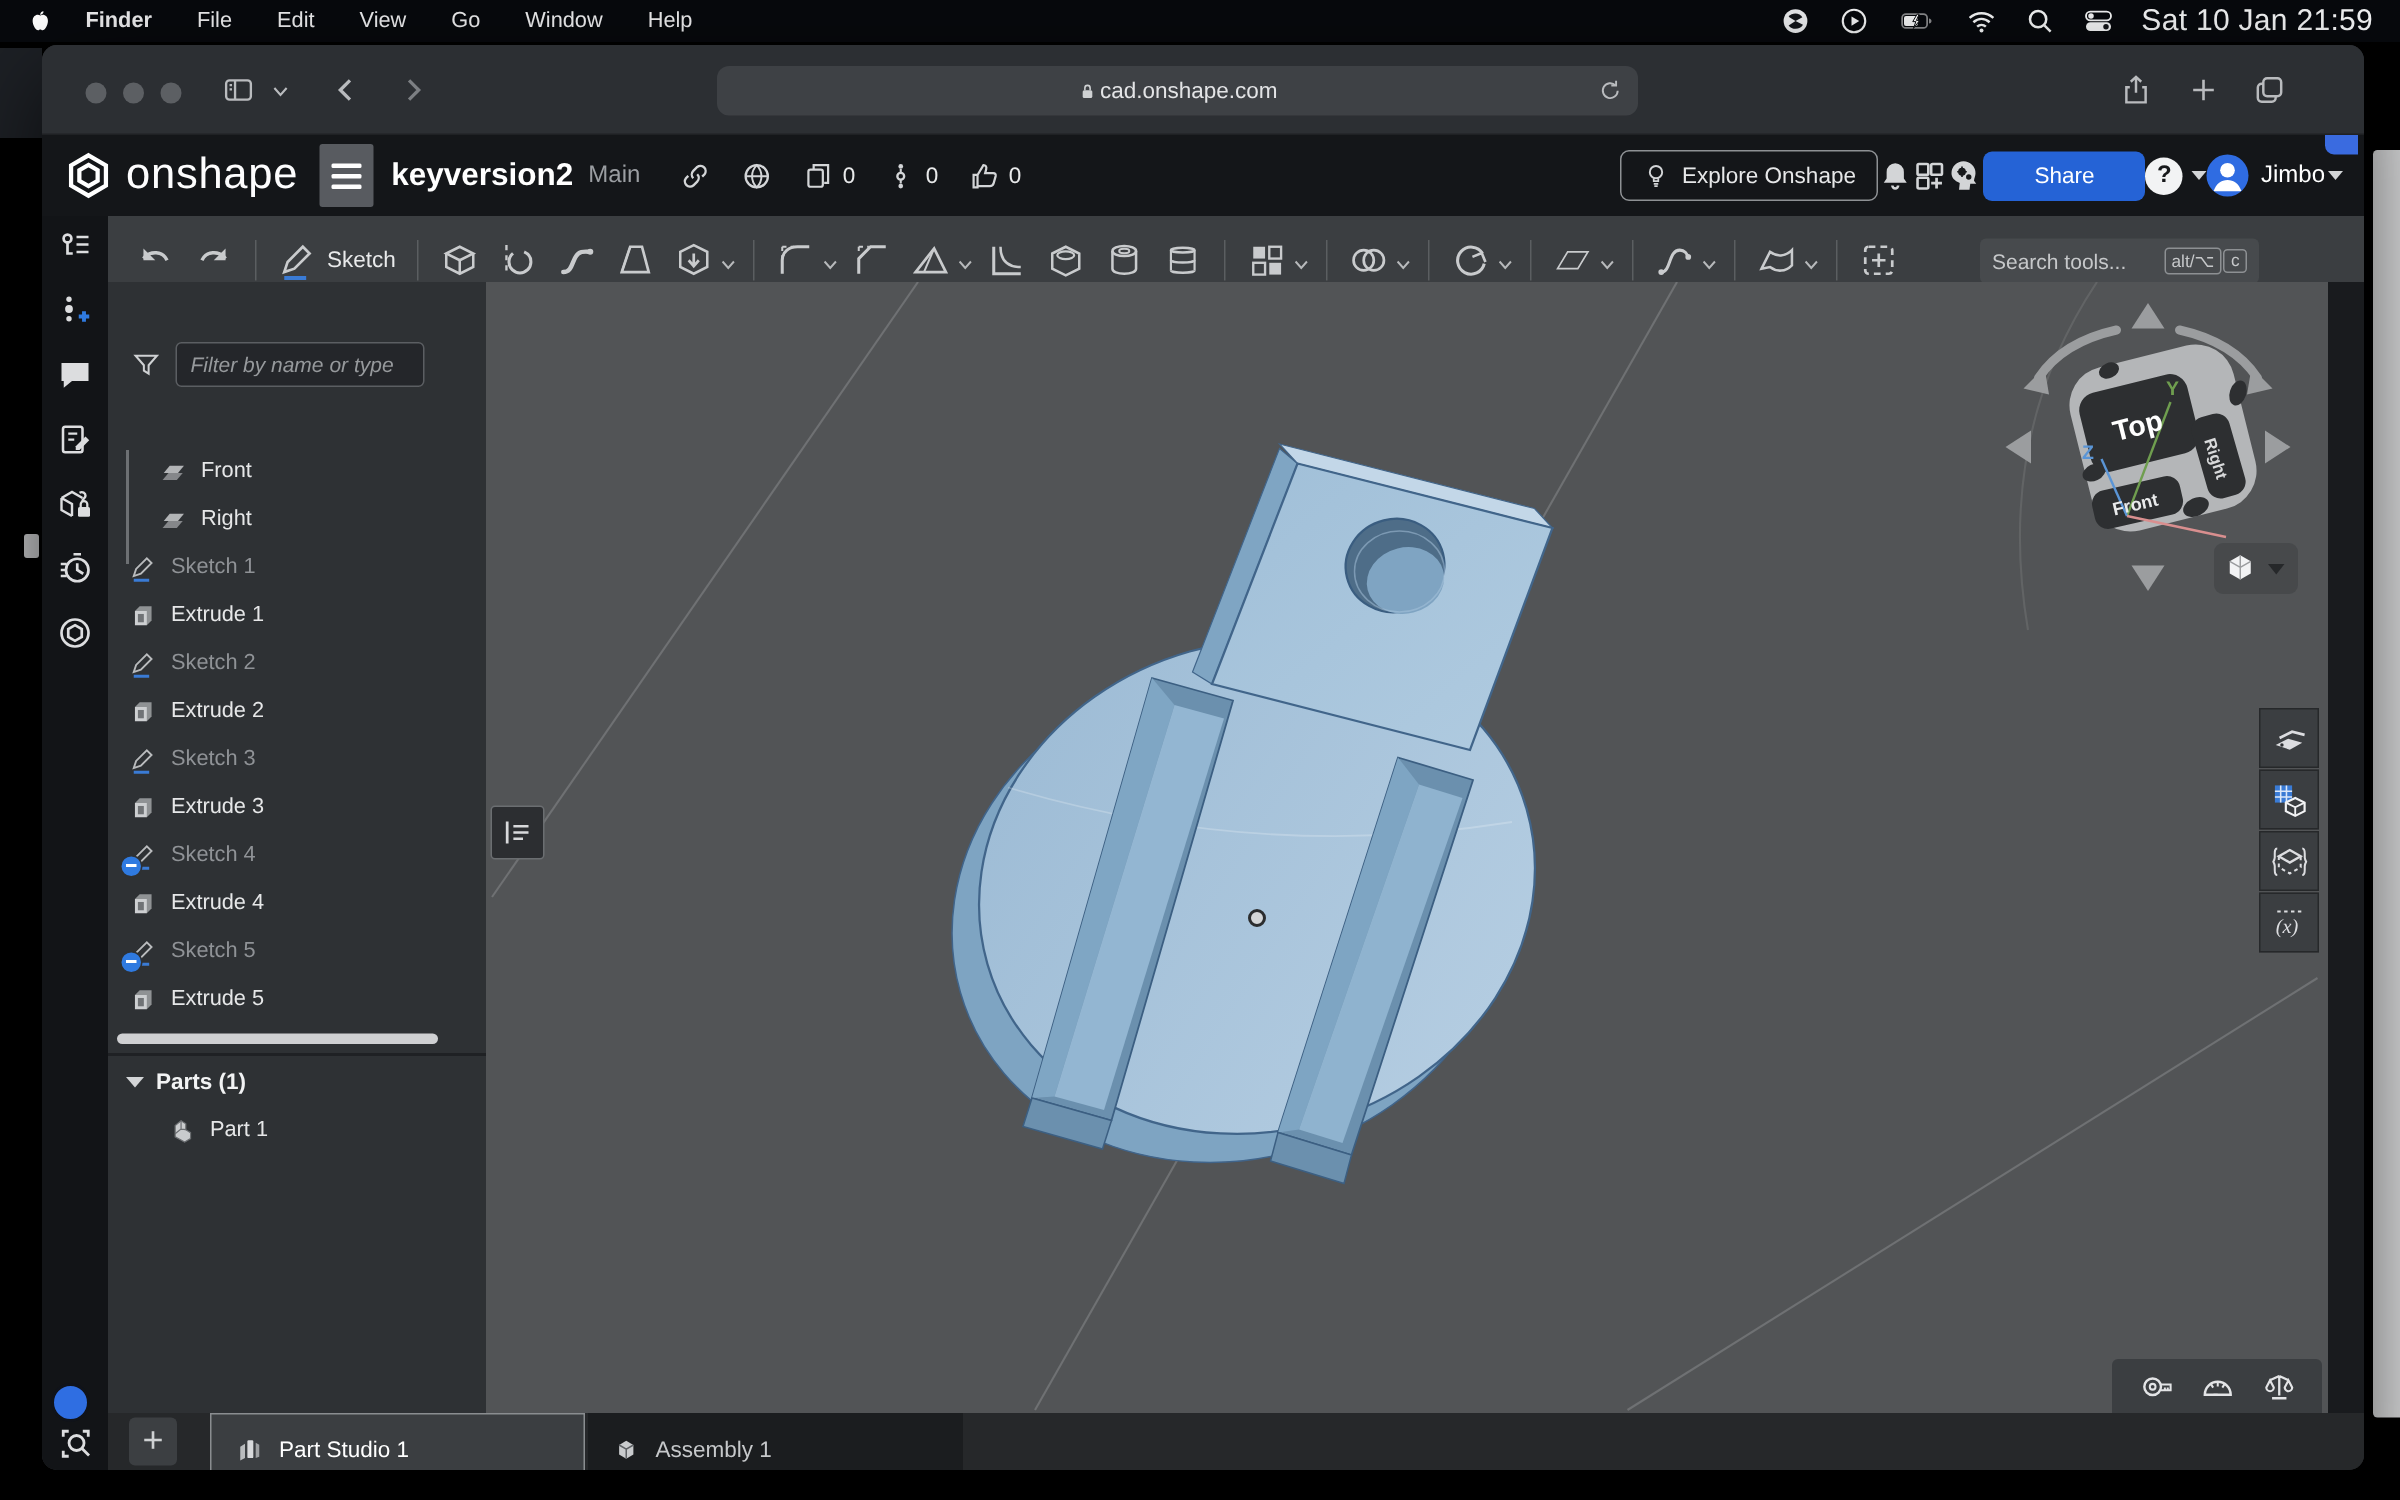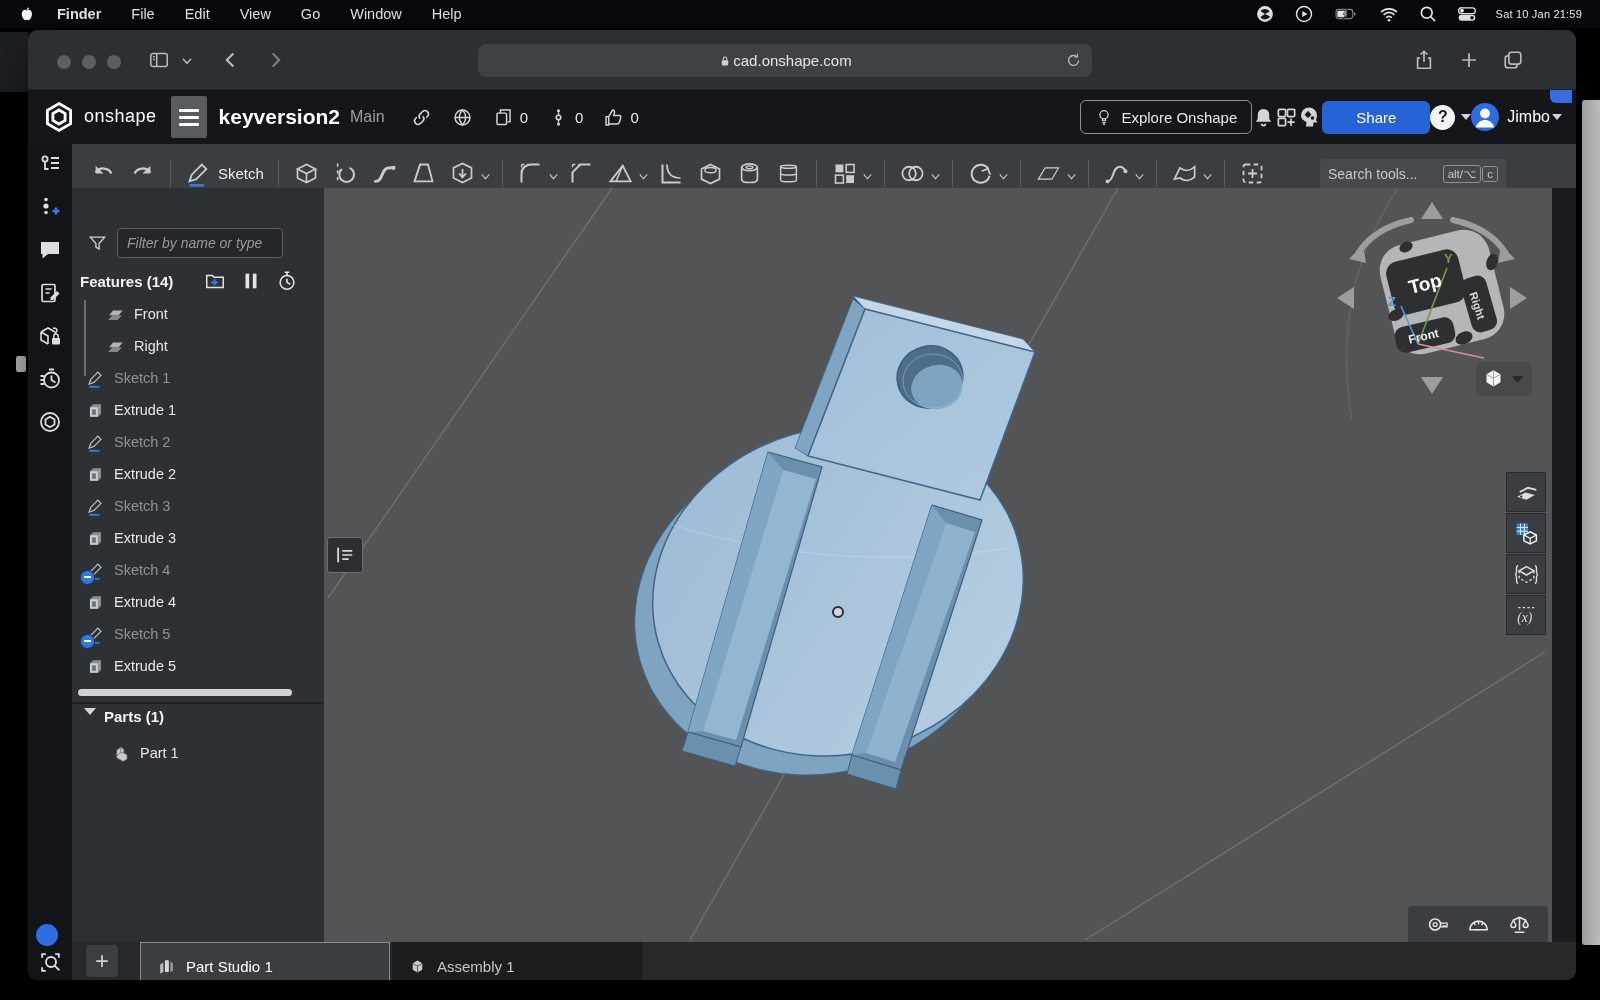--- a/index.html
+++ b/index.html
@@ -5,39 +5,39 @@
   html,body{margin:0;padding:0}
   body{width:1600px;height:1000px;background:#000;font-family:"Liberation Sans",sans-serif;position:relative;overflow:hidden;-webkit-font-smoothing:antialiased}
   svg.ic{display:block}
   
   .menubar{position:absolute;left:0;top:0;width:1600px;height:28px;background:#07090d;display:flex;align-items:center;padding:0 18px;box-sizing:border-box}
   .apple{width:17px;height:17px;margin-right:22px;flex:0 0 auto}
   .menu-item{color:#ececee;font-size:14.5px;margin-right:30px;white-space:nowrap}
   .menu-item.bold{font-weight:700}
   .mb-right{margin-left:auto;display:flex;align-items:center;gap:19px}
   .stico{width:20px;height:20px}
-  .clock{color:#f2f3f4;font-size:11px;font-weight:500;letter-spacing:.2px}
+  .clock{color:#f2f3f4;font-size:20px;font-weight:500;letter-spacing:.2px}
   
   .bg-edge{position:absolute;left:0;top:32px;width:28px;height:60px;background:#1d2025}
   .bg-strip{position:absolute;left:1582px;top:100px;width:18px;height:845px;background:#d7d8d9;border-radius:3px 0 0 3px}
   .bg-speck{position:absolute;left:16px;top:356px;width:10px;height:16px;background:#c9cacc;border-radius:2px}
   
   .window{position:absolute;left:28px;top:30px;width:1548px;height:950px;background:#2c2f33;border-radius:10px;overflow:hidden;box-shadow:0 22px 60px rgba(0,0,0,.65)}
   .btoolbar{position:absolute;left:0;top:0;width:100%;height:60px;background:#2c2f33;border-bottom:1px solid #1f2124;box-sizing:border-box}
   .tl{position:absolute;top:25px;width:14px;height:14px;border-radius:50%;background:#5c5f63}
   .bic{position:absolute;top:19px;width:22px;height:22px;color:#b9bbbe}
   .bic.dim{color:#7c7f83}
   .flipx{transform:scaleX(-1)}
   .addressbar{position:absolute;left:450px;top:14px;width:614px;height:33px;background:#3e4145;border-radius:8px;display:flex;align-items:center;justify-content:center;gap:1px;color:#e3e4e6;font-size:15px}
   .addr-lock{width:14px;height:14px;color:#cfd1d3}
   .addr-reload{position:absolute;right:10px;top:8px;width:17px;height:17px;color:#b9bbbe}
   
   .os-header{position:absolute;left:0;top:60px;width:100%;height:54px;background:#141619;display:flex;align-items:center;box-sizing:border-box;padding:0 14px}
   .os-logo{width:34px;height:34px;color:#fff;flex:0 0 auto}
-  .wordmark{color:#fdfdfe;font-size:18px;letter-spacing:.5px;margin:0 14px 2px 8px}
+  .wordmark{color:#fdfdfe;font-size:29px;letter-spacing:.5px;margin:0 14px 2px 8px}
   .hamb{width:36px;height:42px;background:#585b60;border-radius:2px;display:flex;flex-direction:column;justify-content:center;gap:4px;align-items:center;flex:0 0 auto}
   .hamb i{display:block;width:20px;height:3px;background:#fff;border-radius:1px}
   .docname{color:#fff;font-size:21px;font-weight:700;margin:0 10px 0 12px;white-space:nowrap}
   .branch{color:#9b9ea2;font-size:16px;margin-right:26px}
   .hic{width:21px;height:21px;color:#d3d5d7}
   .hgrp{display:flex;align-items:center;gap:6px;margin-right:20px;color:#e8e9ea;font-size:15px}
   .hdr-right{margin-left:auto;display:flex;align-items:center;}
   .explore{display:flex;align-items:center;gap:8px;border:1px solid #8e9194;border-radius:6px;height:32px;padding:0 14px;color:#e6e7e8;font-size:15px;white-space:nowrap}
   .sharebtn{background:#2563d6;color:#fff;font-size:15px;border-radius:6px;height:33px;display:flex;align-items:center;padding:0 34px}
   .helpq{width:25px;height:25px;border-radius:50%;background:#f2f3f4;color:#17191b;font-weight:700;font-size:16px;display:flex;align-items:center;justify-content:center}
@@ -74,21 +74,21 @@
   .frow.plane{padding-left:34px}
   .fic{position:relative;width:19px;height:19px;flex:0 0 auto;color:#b9bbbd}
   .flab{font-size:14.5px;color:#e6e7e8;white-space:nowrap}
   .frow.sketch .flab{color:#8f9296}
   .hbadge{position:absolute;left:-6px;bottom:-5px;width:13px;height:13px;border-radius:50%;background:#2f7ae0;border:1.5px solid #2e3134;box-sizing:content-box}
   .hbadge::after{content:"";position:absolute;left:3px;top:5.5px;width:7px;height:2px;background:#fff}
   .connector{position:absolute;left:12px;top:112px;width:1.5px;height:76px;background:#6d7073}
   .vscroll{position:absolute;left:259px;top:194px;width:7px;height:306px;background:#87898c;border-radius:4px}
   .hscroll{position:absolute;left:6px;top:501px;width:214px;height:7px;background:#cfd0d2;border-radius:4px}
   .pdivider{position:absolute;left:0;top:514px;width:252px;height:2px;background:#1f2124}
-  .partshdr{position:absolute;left:0;top:520px;width:252px;height:26px;display:flex;gap:8px;padding-left:12px;box-sizing:border-box}
+  .partshdr{position:absolute;left:0;top:520px;width:252px;height:26px;display:flex;align-items:center;gap:8px;padding-left:12px;box-sizing:border-box}
   .partshdr .pchev{width:0;height:0;border-left:6px solid transparent;border-right:6px solid transparent;border-top:7px solid #d3d5d7}
   .partshdr .t{color:#f2f3f4;font-size:15px;font-weight:700}
   .partrow{position:absolute;left:0;top:550px;width:252px;height:30px;display:flex;align-items:center;gap:9px;padding-left:40px;box-sizing:border-box}
   .partrow .flab{color:#e6e7e8}
   
   .viewport{position:absolute;left:296px;top:158px;width:1228px;height:754px;background:#525456;overflow:hidden}
   .rchrome{position:absolute;left:1524px;top:158px;width:24px;height:754px;background:#191b1e}
   .bluecorner{position:absolute;left:1522px;top:60px;width:22px;height:13px;background:#3a6be0;border-radius:0 0 0 6px}
   .flyout{position:absolute;left:3px;top:349px;width:36px;height:36px;background:#2c2e31;border:1px solid #6b6e71;border-radius:3px;display:flex;align-items:center;justify-content:center;box-sizing:border-box;color:#d8d9db}
   .flyout svg{width:22px;height:22px}
@@ -828,32 +828,20 @@
   <svg class="vsearch ic">
       <use href="#ic-viewport-search"></use>
     </svg>
 
   <div class="panel">
     <div class="filterrow">
       <svg class="funnel ic">
           <use href="#ic-funnel"></use>
         </svg>
       <input class="filterinput" placeholder="Filter by name or type" style="">
-    </div>
-    <div class="featheader">
-      <span class="t">Features (14)</span>
-      <svg class="fhic ic">
-          <use href="#ic-new-folder"></use>
-        </svg>
-      <svg class="fhic ic">
-          <use href="#ic-suppress"></use>
-        </svg>
-      <svg class="fhic ic">
-          <use href="#ic-rollback"></use>
-        </svg>
     </div>
     <div class="connector"></div>
     <div class="tree" id="ftree">
         <div class="frow plane">
           <span class="fic">
             <svg class="ic " viewBox="0 0 24 24">
               <use href="#ic-planeSm"></use>
             </svg>
           </span>
           <span class="flab">Front</span>

